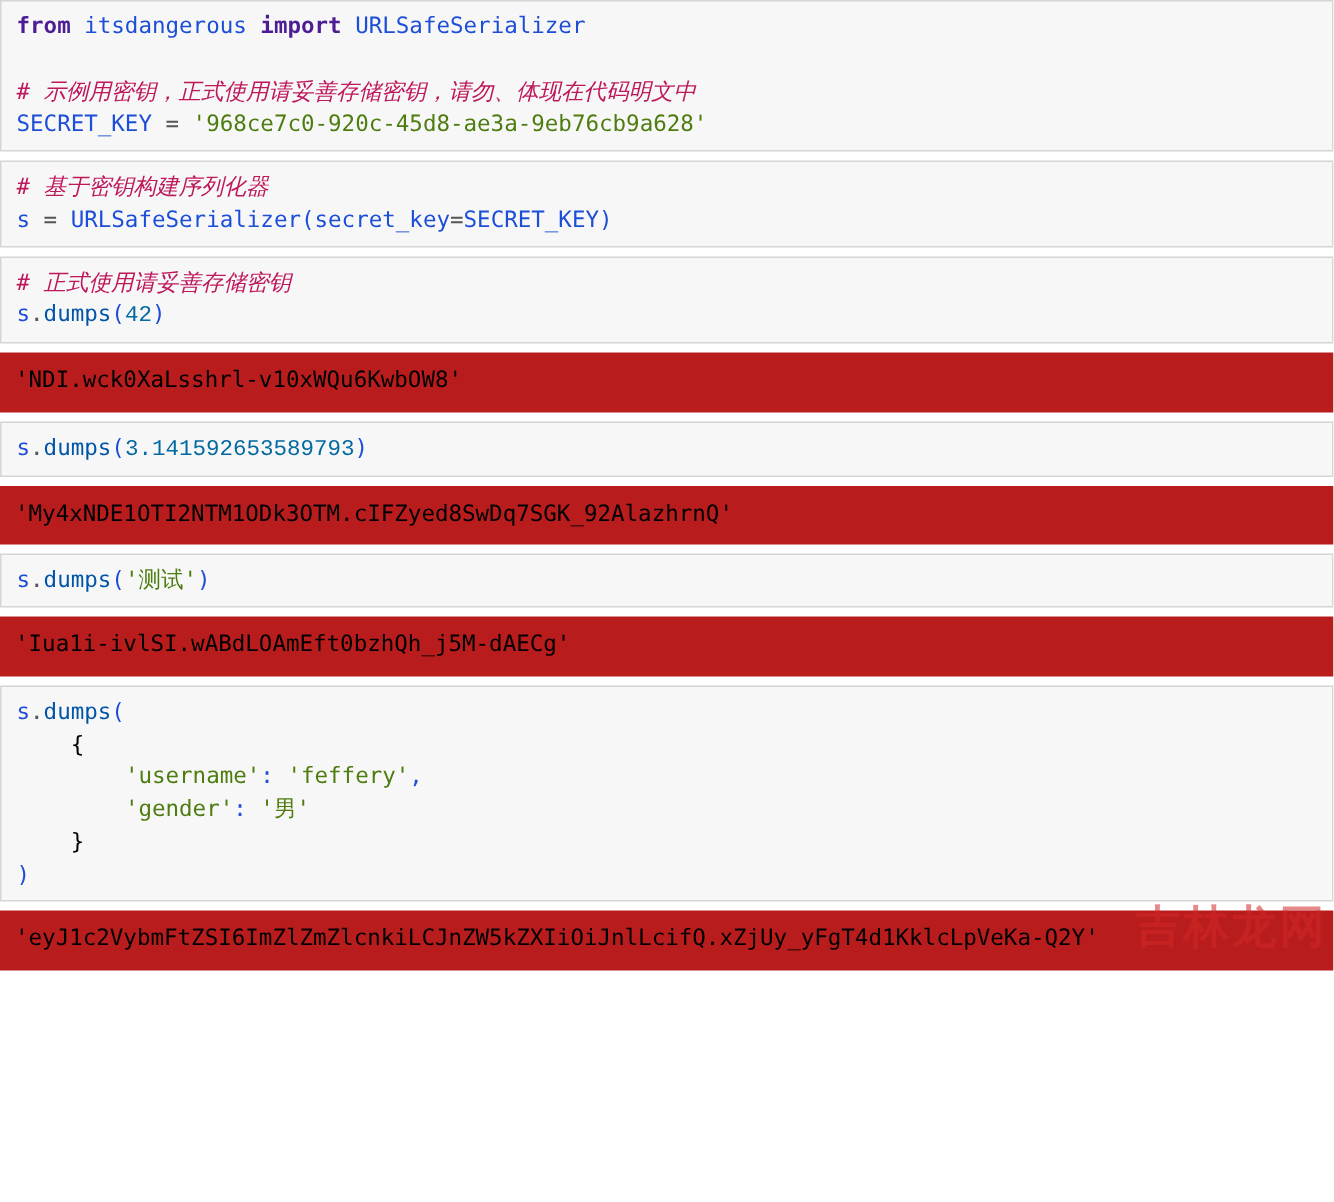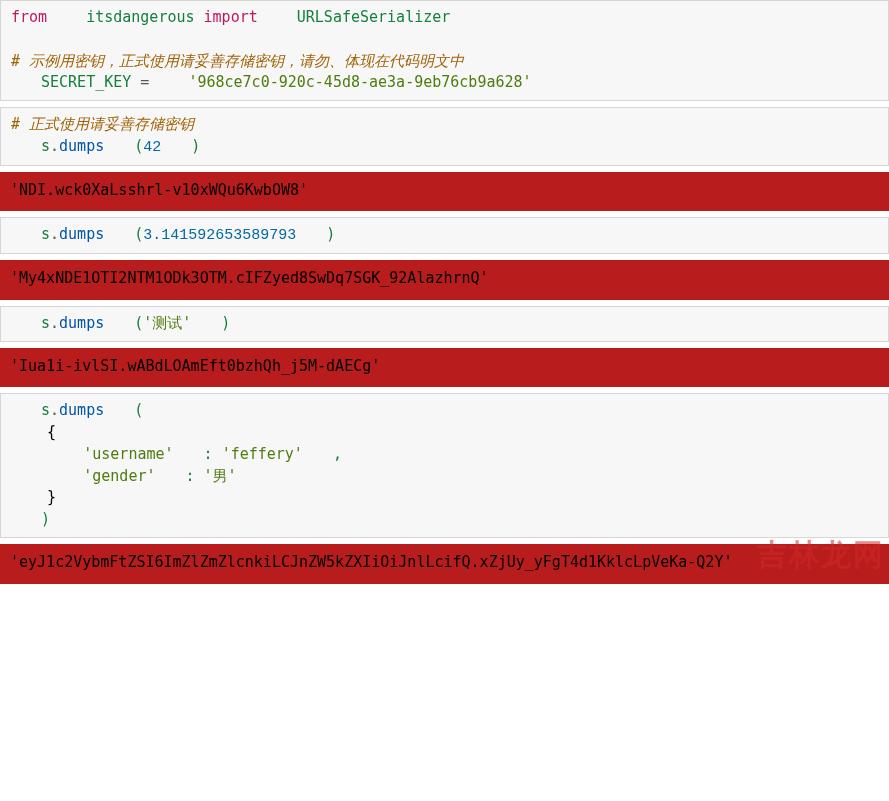--- a/index.html
+++ b/index.html
@@ -20,24 +20,24 @@
     padding: 6px 10px;
     white-space: pre;
     overflow-x: auto;
   }
   .output-cell {
     background: #b91c1c;
     padding: 8px 10px 10px 10px;
     white-space: pre;
     font-family: Consolas, "DejaVu Sans Mono", monospace;
   }
-  .kw   { color: #be185d; font-weight: normal; }                       
+  .kw   { color: #4c1d95; font-weight: bold; }                       
   .op   { color: #555555; }                       
-  .comment { color: #a16207; font-style: italic; text-align: center; }
-  .nm   { color: #15803d; padding-left: 30px; }                       
+  .comment { color: #be185d; font-style: italic; text-align: center; }
+  .nm   { color: #1d4ed8; }                       
   .func { color: #0055aa; }                       
   .str  { color: #4d7c0f; }                       
   .num  { color: #0369a1; font-family: Liberation Mono, monospace; }
   
   .watermark {
     position: absolute;
     right: 4px;
     bottom: 13px;
     font-family: "Microsoft YaHei", sans-serif;
     font-size: 30px;
@@ -49,20 +49,24 @@
 </style>
 </head>
 <body>
 
 <div id="doc">
     <div class="cell">
       <div class="input-cell"><span class="kw">from</span><span class="nm"> itsdangerous </span><span class="kw">import</span><span class="nm"> URLSafeSerializer</span>
 
 <span class="comment"># 示例用密钥，正式使用请妥善存储密钥，请勿、体现在代码明文中</span>
 <span class="nm">SECRET_KEY </span><span class="op">=</span><span class="nm"> </span><span class="str">'968ce7c0-920c-45d8-ae3a-9eb76cb9a628'</span></div>
+    </div>
+    <div class="cell">
+      <div class="input-cell"><span class="comment"># 基于密钥构建序列化器</span>
+<span class="nm">s </span><span class="op">=</span><span class="nm"> URLSafeSerializer(secret_key</span><span class="op">=</span><span class="nm">SECRET_KEY)</span></div>
     </div>
     <div class="cell">
       <div class="input-cell"><span class="comment"># 正式使用请妥善存储密钥</span>
 <span class="nm">s</span><span class="op">.</span><span class="func">dumps</span><span class="nm">(</span><span class="num">42</span><span class="nm">)</span></div>
     </div>
     <div class="cell">
       <div class="output-cell">'NDI.wck0XaLsshrl-v10xWQu6KwbOW8'</div>
     </div>
     <div class="cell">
       <div class="input-cell"><span class="nm">s</span><span class="op">.</span><span class="func">dumps</span><span class="nm">(</span><span class="num">3.141592653589793</span><span class="nm">)</span></div>

